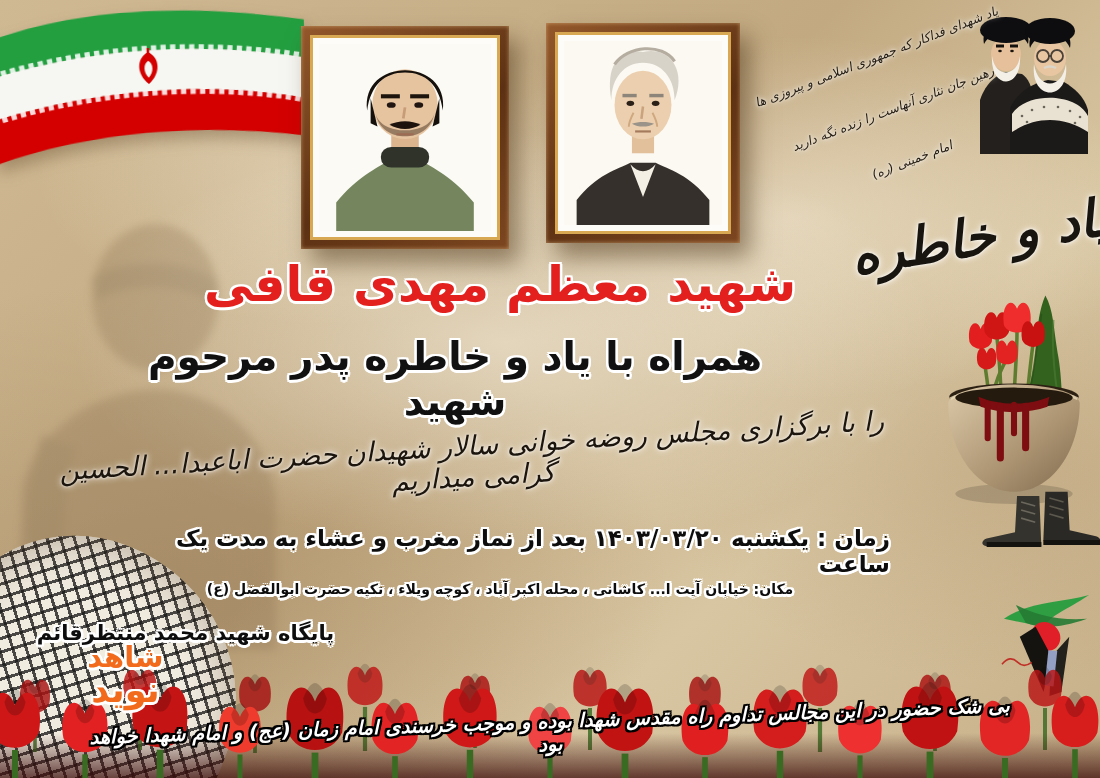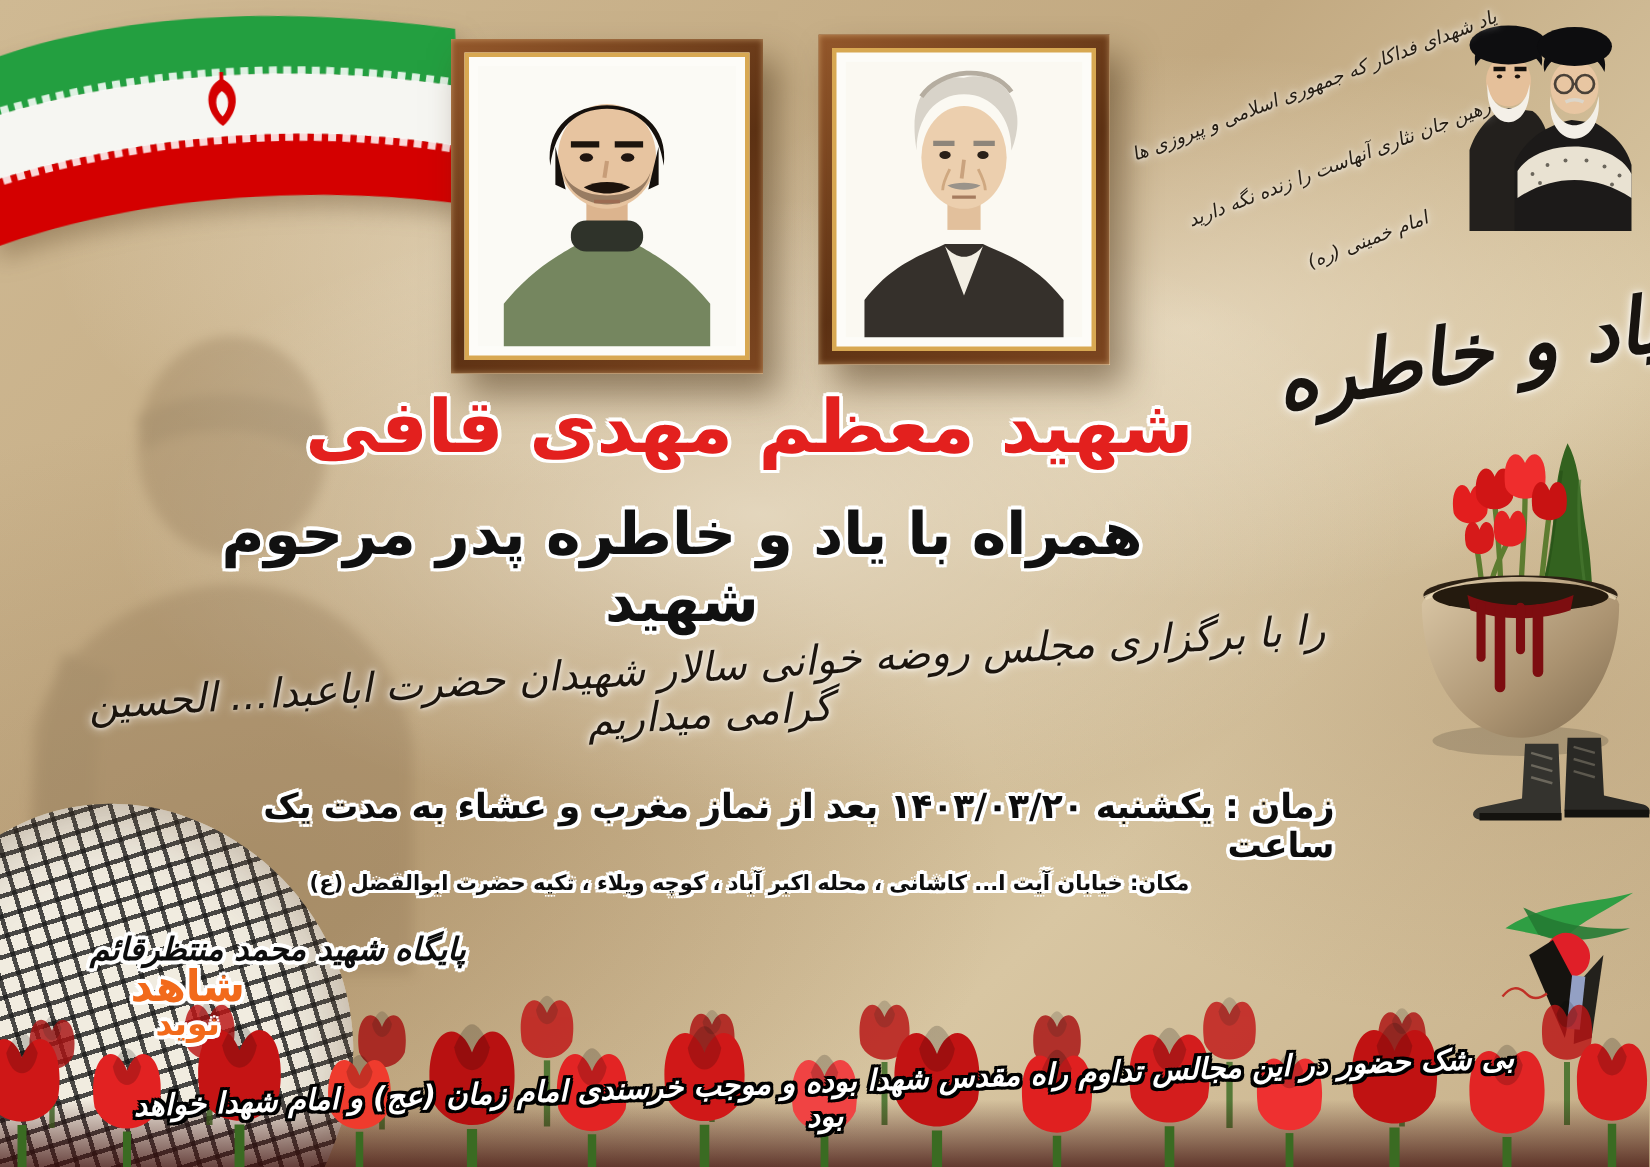--- a/index.html
+++ b/index.html
@@ -56,34 +56,34 @@
   .q3 { left:837px; top:152px; width:150px; transform:rotate(-21deg); }
 
   .memorial-heading { left:856px; top:206px; width:254px; font-size:52px; font-weight:bold; font-style:italic;
     color:#181410; transform:rotate(-9deg); white-space:nowrap; text-align:center; }
 
   .title-red { left:140px; top:256px; width:720px; font-size:49px; font-weight:bold; color:#e3201e; letter-spacing:1px; }
   .subtitle  { left:90px;  top:334px; width:730px; font-size:39px; font-weight:bold; color:#111; }
   .ceremony  { left:50px;  top:430px; width:845px; font-size:27px; font-style:italic; color:#1c150e; transform:rotate(-3.5deg); }
   .time-line { left:110px; top:525px; width:780px; font-size:23px; font-weight:bold; color:#0d0d0d;text-align:right; }
   .loc-line  { left:90px;  top:581px; width:820px; font-size:14px; font-weight:bold; color:#0d0d0d; }
-  .org-line  { left:28px;  top:621px; width:315px; font-size:21px; font-weight:bold; color:#0d0d0d;font-style:italic; }
+  .org-line  { left:28px;  top:621px; width:315px; font-size:21px; font-weight:bold; color:#0d0d0d; }
 
   .pot  { left:928px; top:292px; width:172px; height:256px; z-index:4; }
   .bird { left:1000px; top:592px; width:94px; height:116px; z-index:4; }
 
   .tulips { left:0; bottom:0; width:1100px; height:150px; z-index:7; }
 
   .footer-line { left:80px; top:710px; width:940px; font-size:19.5px; font-weight:bold; font-style:italic;
     color:#fff; transform:rotate(-2deg); z-index:8; }
 
   .watermark { left:58px; top:643px; width:135px; z-index:8; text-align:center; color:#f26a1b;
     font-weight:bold; line-height:1.02; }
   .watermark .w1 { font-size:29px; }
-  .watermark .w2 { font-size:22px; }
+  .watermark .w2 { font-size:35px; }
   .watermark .w3 { font-size:25px; letter-spacing:7px; }
 </style>
 </head>
 <body>
 
 <div class="poster">
 
   <svg class="abs soldier" viewBox="0 0 280 460" aria-hidden="true">
     <g fill="#8d7352">
       <ellipse cx="150" cy="115" rx="62" ry="72"></ellipse>

